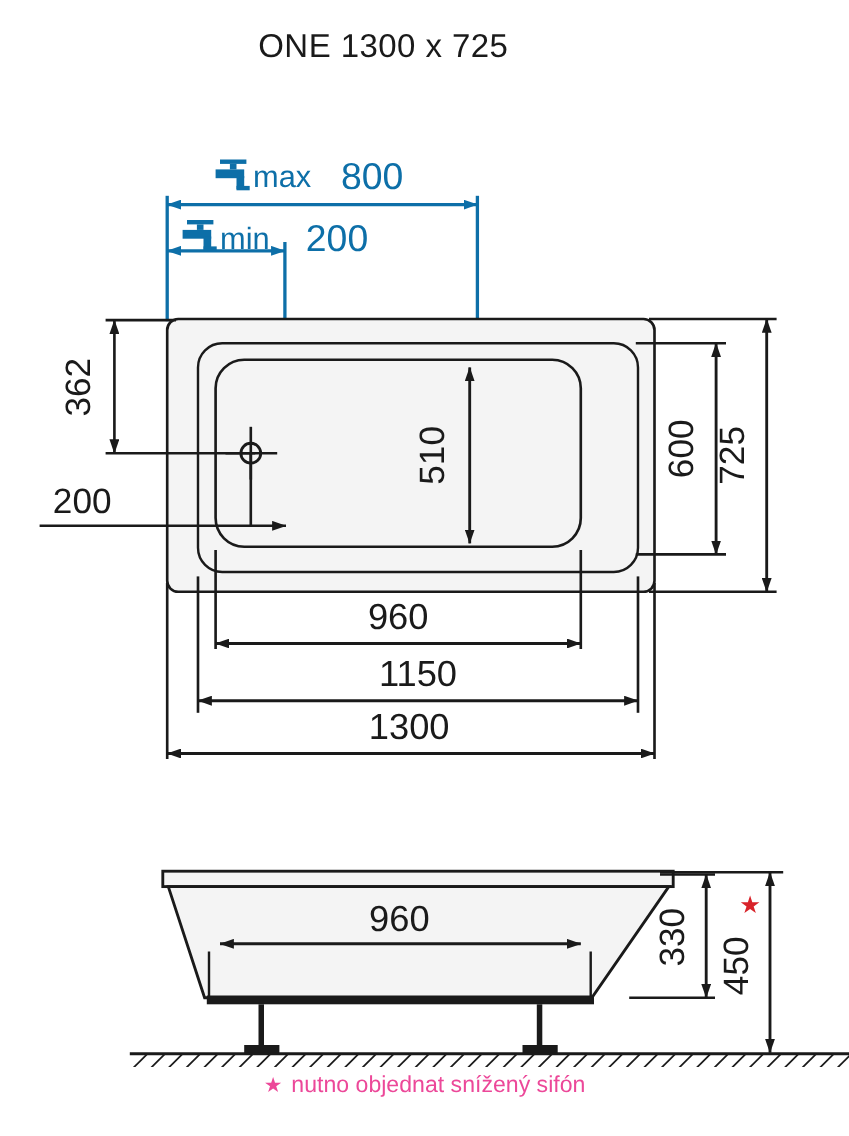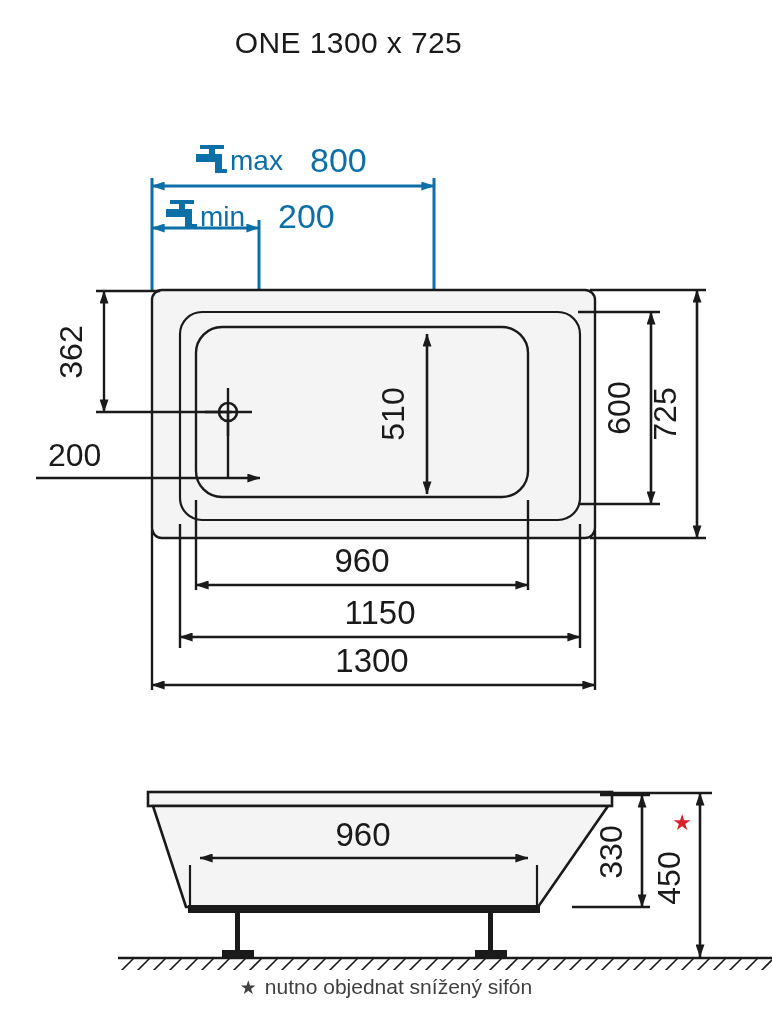--- a/index.html
+++ b/index.html
@@ -3,21 +3,21 @@
 <meta charset="utf-8">
 <style>
   html,body{margin:0;padding:0;background:#ffffff;}
   body{width:772px;height:1033px;position:relative;overflow:hidden;
        font-family:"Liberation Sans",sans-serif;color:#1a1a1a;}
   #stage{position:absolute;left:0;top:0;width:772px;height:1033px;}
   svg{display:block;}
   .ttl{position:absolute;left:0;top:26px;width:697px;text-align:center;
        font-size:30px;letter-spacing:.4px;color:#1a1a1a;}
   .note{position:absolute;left:0;top:975px;width:772px;text-align:center;
-        font-size:21px;color:#404040;}
+        font-size:21px;color:#ec4899;}
   .note .st{font-size:19px;margin-right:8px;}
 </style>
 </head>
 <body>
 
 <div id="stage">
 
   <div class="ttl">ONE 1300 x 725</div>
 
   <svg width="772" height="1033" viewBox="0 0 772 1033">

